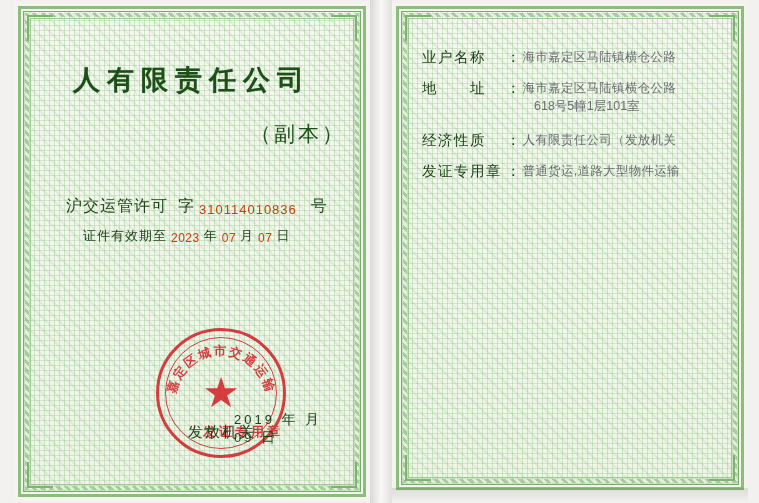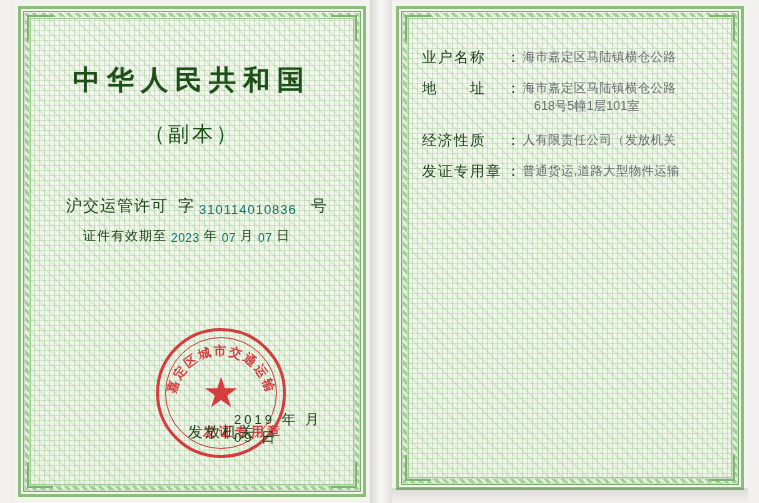--- a/index.html
+++ b/index.html
@@ -115,21 +115,21 @@
   .title-main {
     margin-top: 18px;
     text-align: center;
     font-size: 33px;
     letter-spacing: 3px;
     color: #14380f;
     font-weight: bold;
   }
   .title-sub {
     margin-top: 22px;
-    text-align: center;
+    text-align: right;
     font-size: 21px;
     letter-spacing: 3px;
     color: #1d4f19;
   }
   .lp-fields {
     margin-top: 48px;
     padding-left: 28px;
     padding-right: 14px;
     color: #1c3f18;
   }
@@ -139,21 +139,21 @@
     font-size: 15px;
     margin-bottom: 6px;
     white-space: nowrap;
   }
   .field-row .lbl {
     letter-spacing: 1px;
   }
   .field-row .val {
     font-family: "Liberation Sans", sans-serif;
     font-size: 13px;
-    color: #0f766e; 
+    color: #c2410c; 
     padding: 0 4px;
     letter-spacing: 0.5px;
   }
   .row-license { font-size: 16px; letter-spacing: 2px; }
   .row-license .val { font-size: 13px; letter-spacing: 1px; }
   .row-valid {
     font-size: 13px;
     margin-top: 10px;
     padding-left: 17px;
   }
@@ -298,21 +298,21 @@
     <div class="frame-band"></div>
     <div class="frame-mid"></div>
     <div class="frame-inner"></div>
     <div class="corner tl"></div>
     <div class="corner tr"></div>
     <div class="corner bl"></div>
     <div class="corner br"></div>
 
     <div class="lp-content">
 
-      <div class="title-country">中华人民共和国</div>
+      <div class="title-country">人有限责任公司</div>
 
 
       <div class="title-sub">（副本）</div>
 
       <div class="lp-fields">
 
         <div class="field-row row-license">
           <span class="lbl">沪交运管许可</span>
           <span class="lbl" style="margin-left:10px;">字</span>
           <span class="val">310114010836</span>

